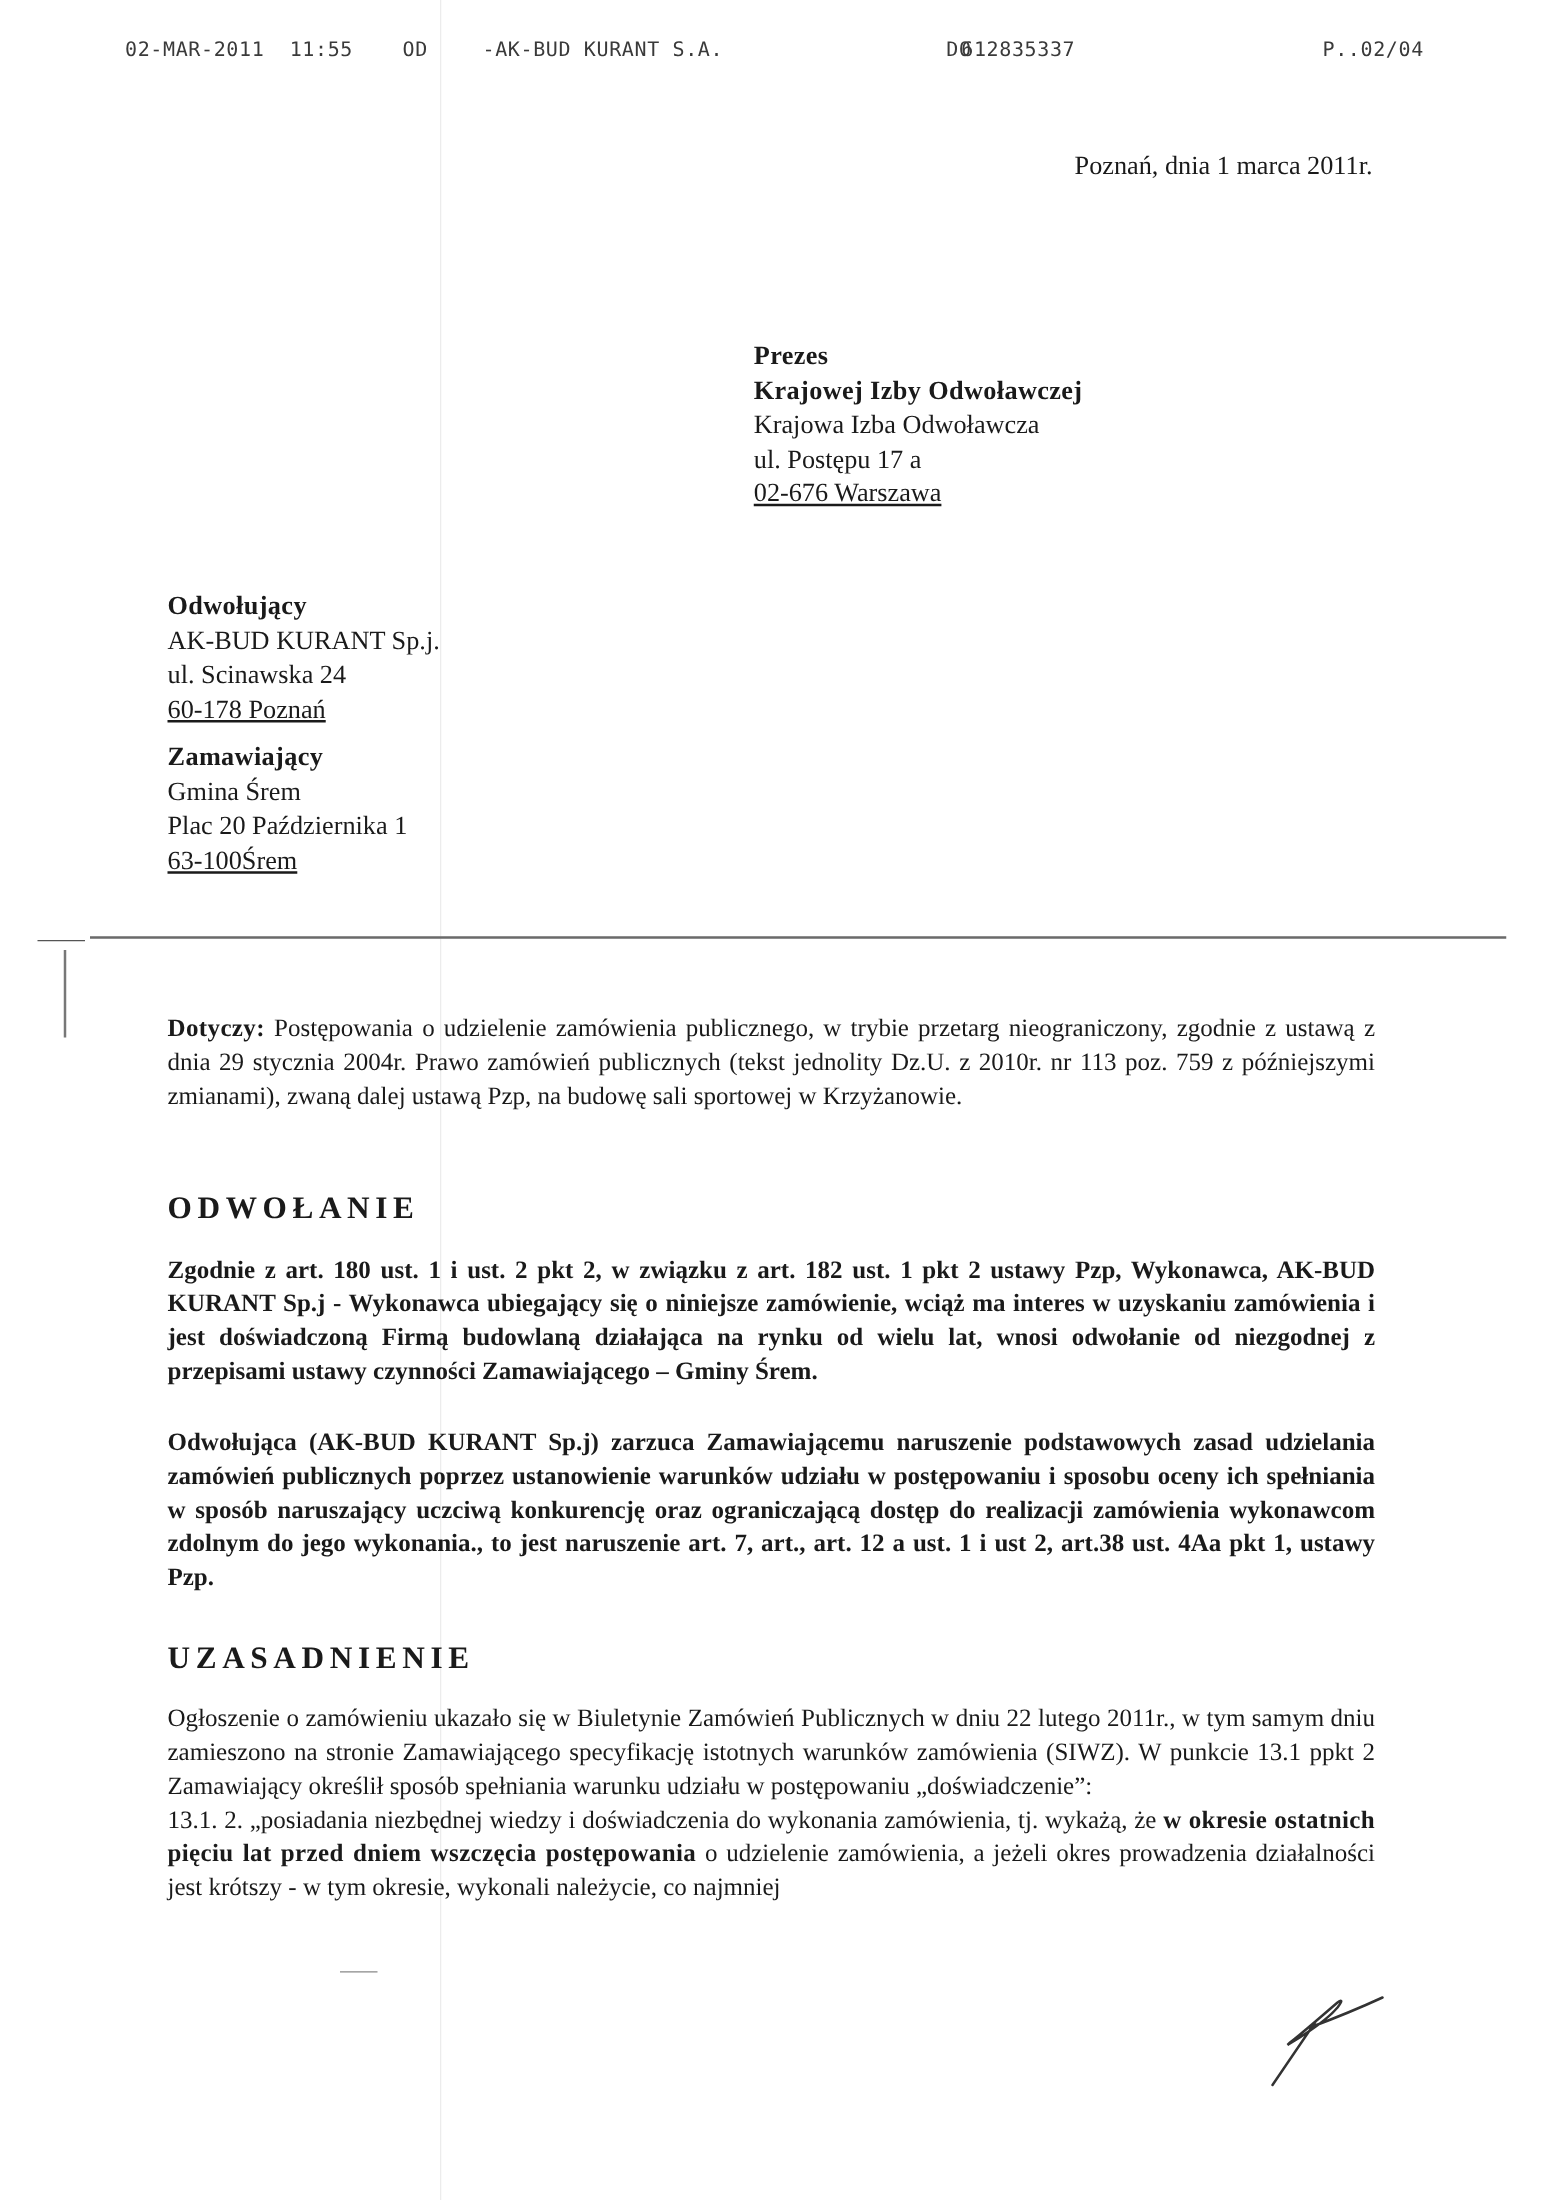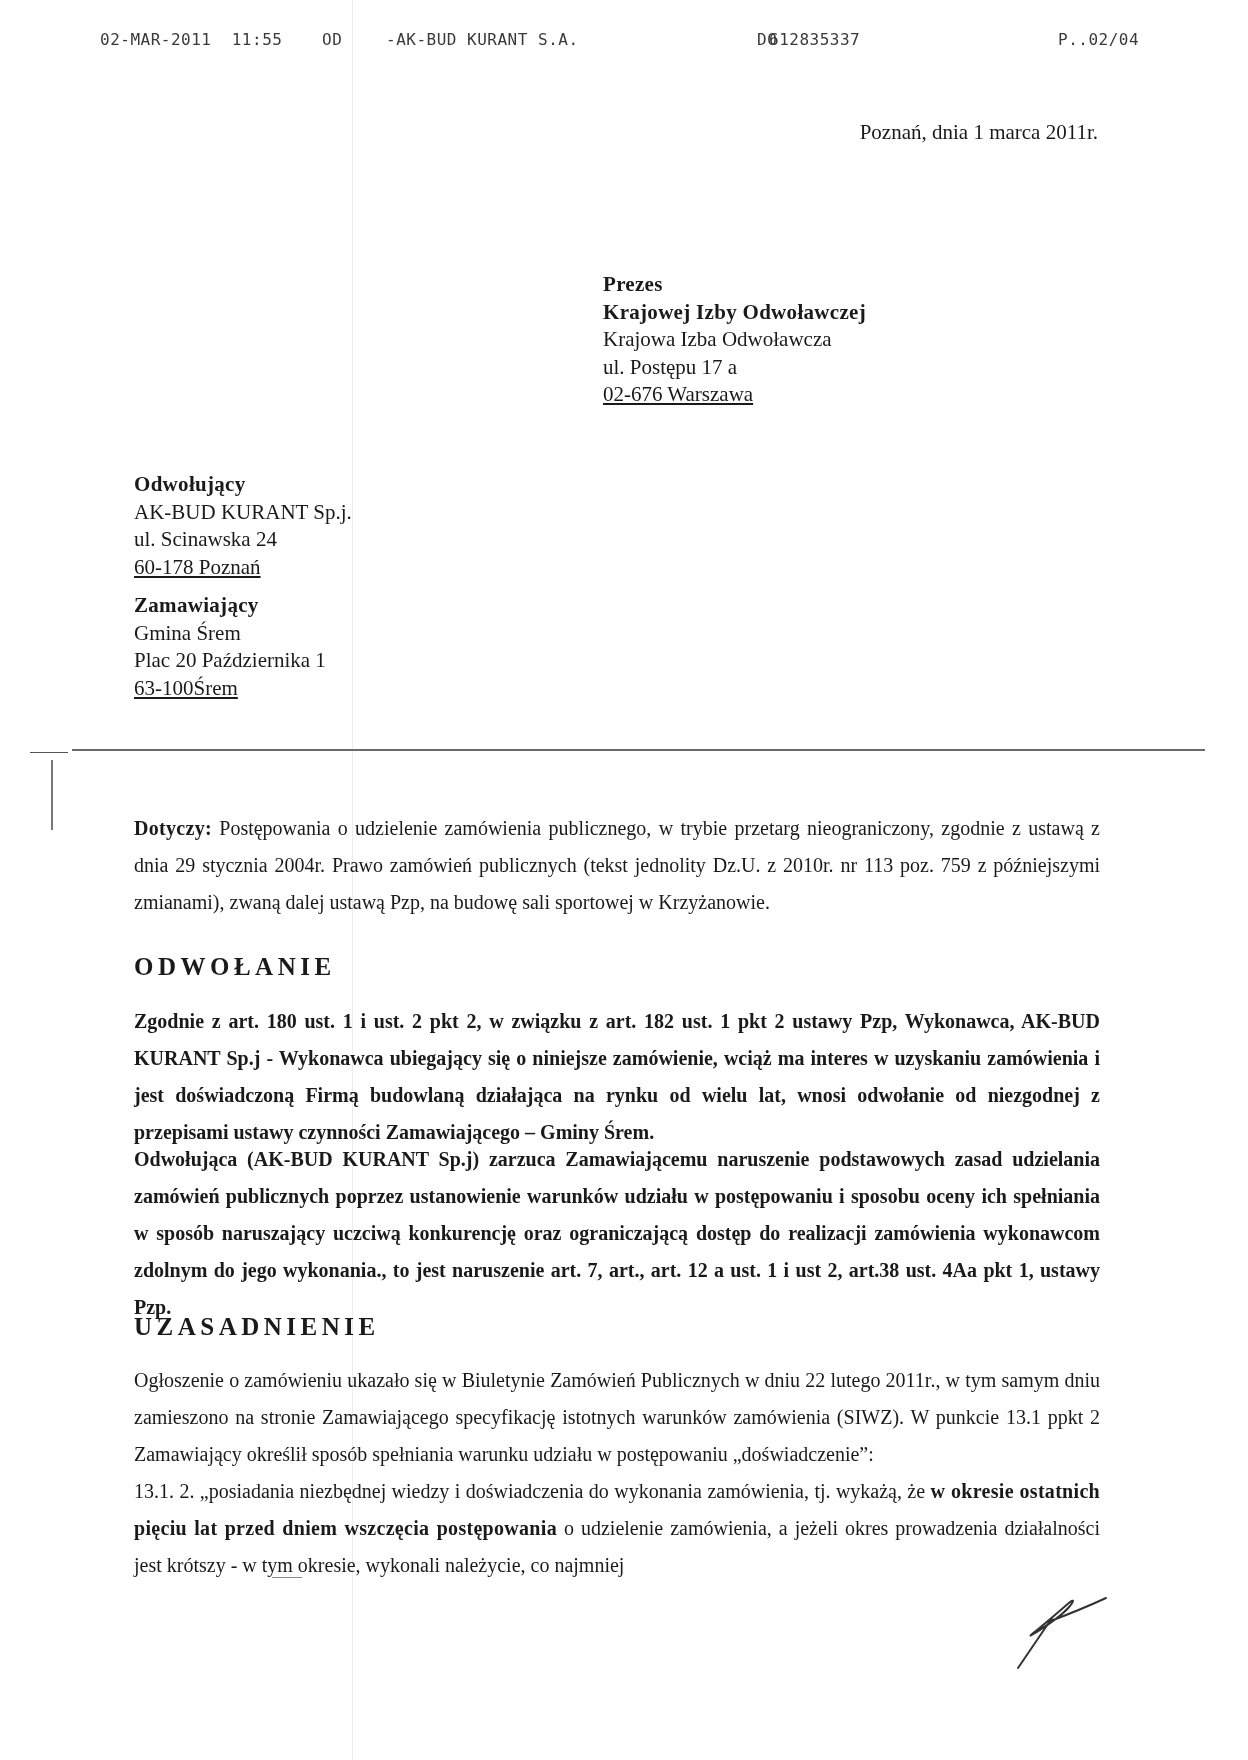--- a/index.html
+++ b/index.html
@@ -11,21 +11,21 @@
     .addr { position: absolute; font-size: 21px; line-height: 27.5px; }
     .addr div { white-space: nowrap; }
     .bold { font-weight: bold; letter-spacing: 0.3px; }
     .u { text-decoration: underline; }
     .addressee { top: 231px; left: 603px; margin-top: 40px; }
     .appellant { top: 471px; left: 134px; }
     .ordering { top: 592px; left: 134px; }
     .rule { position: absolute; top: 749px; left: 72px; width: 1133px; height: 2px; background: #6a6a6a; }
     .rule-left { position: absolute; top: 752px; left: 30px; width: 38px; height: 1px; background: #555; }
     .margin-bar { position: absolute; top: 760px; left: 51px; width: 2px; height: 70px; background: #777; }
-    .body-text { position: absolute; left: 134px; width: 966px; font-size: 20px; line-height: 37px; text-align: justify; }
+    .body-text { position: absolute; left: 134px; width: 966px; font-size: 20px; line-height: 27px; text-align: justify; }
     .condensed { font-family: "Liberation Sans Narrow", "Liberation Serif", serif; }
     .subject { top: 810px; }
     .heading { position: absolute; left: 134px; font-size: 25px; font-weight: bold; letter-spacing: 4.5px; }
     .h1 { top: 953px; }
     .h2 { top: 1313px; }
     .p1 { top: 1003px; font-weight: bold; }
     .p2 { top: 1141px; font-weight: bold; }
     .p3 { top: 1362px; }
     .signature { position: absolute; left: 1010px; top: 1580px; width: 120px; height: 90px; }
     .stray { position: absolute; height: 1px; background: #888; }

